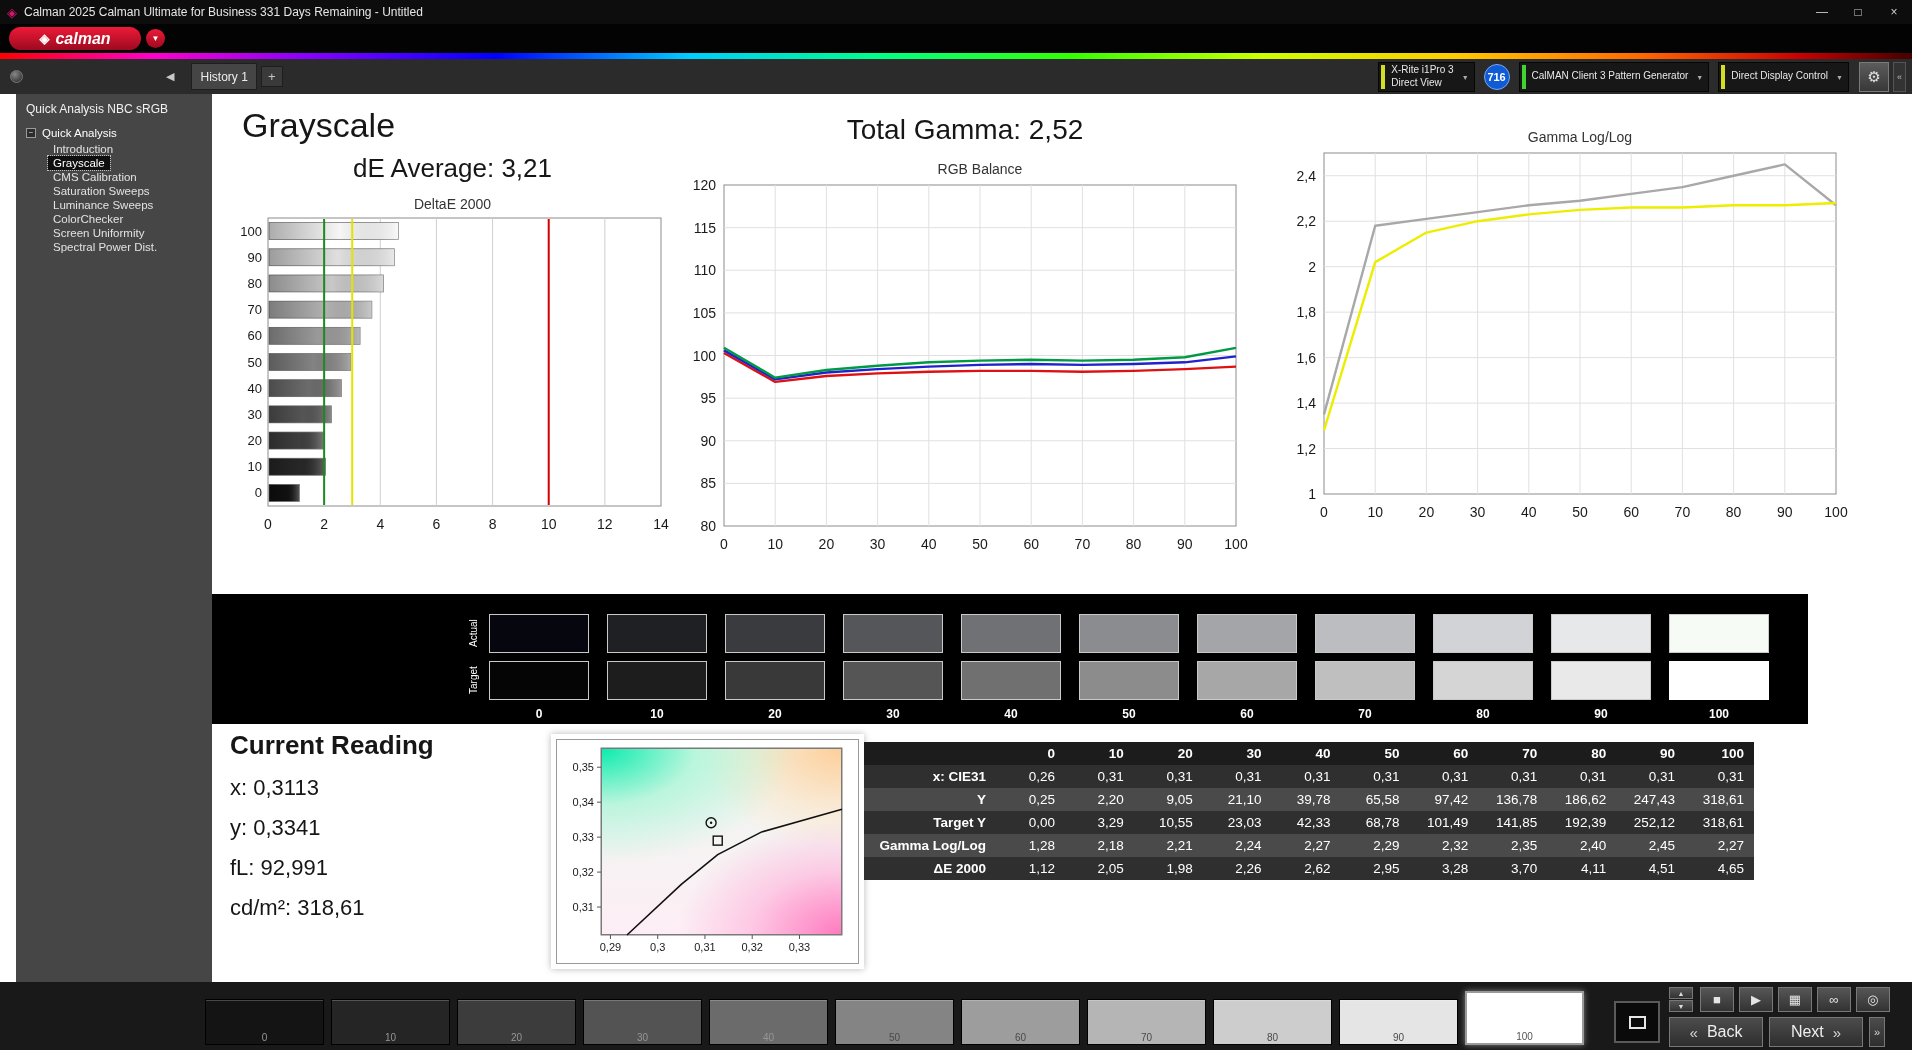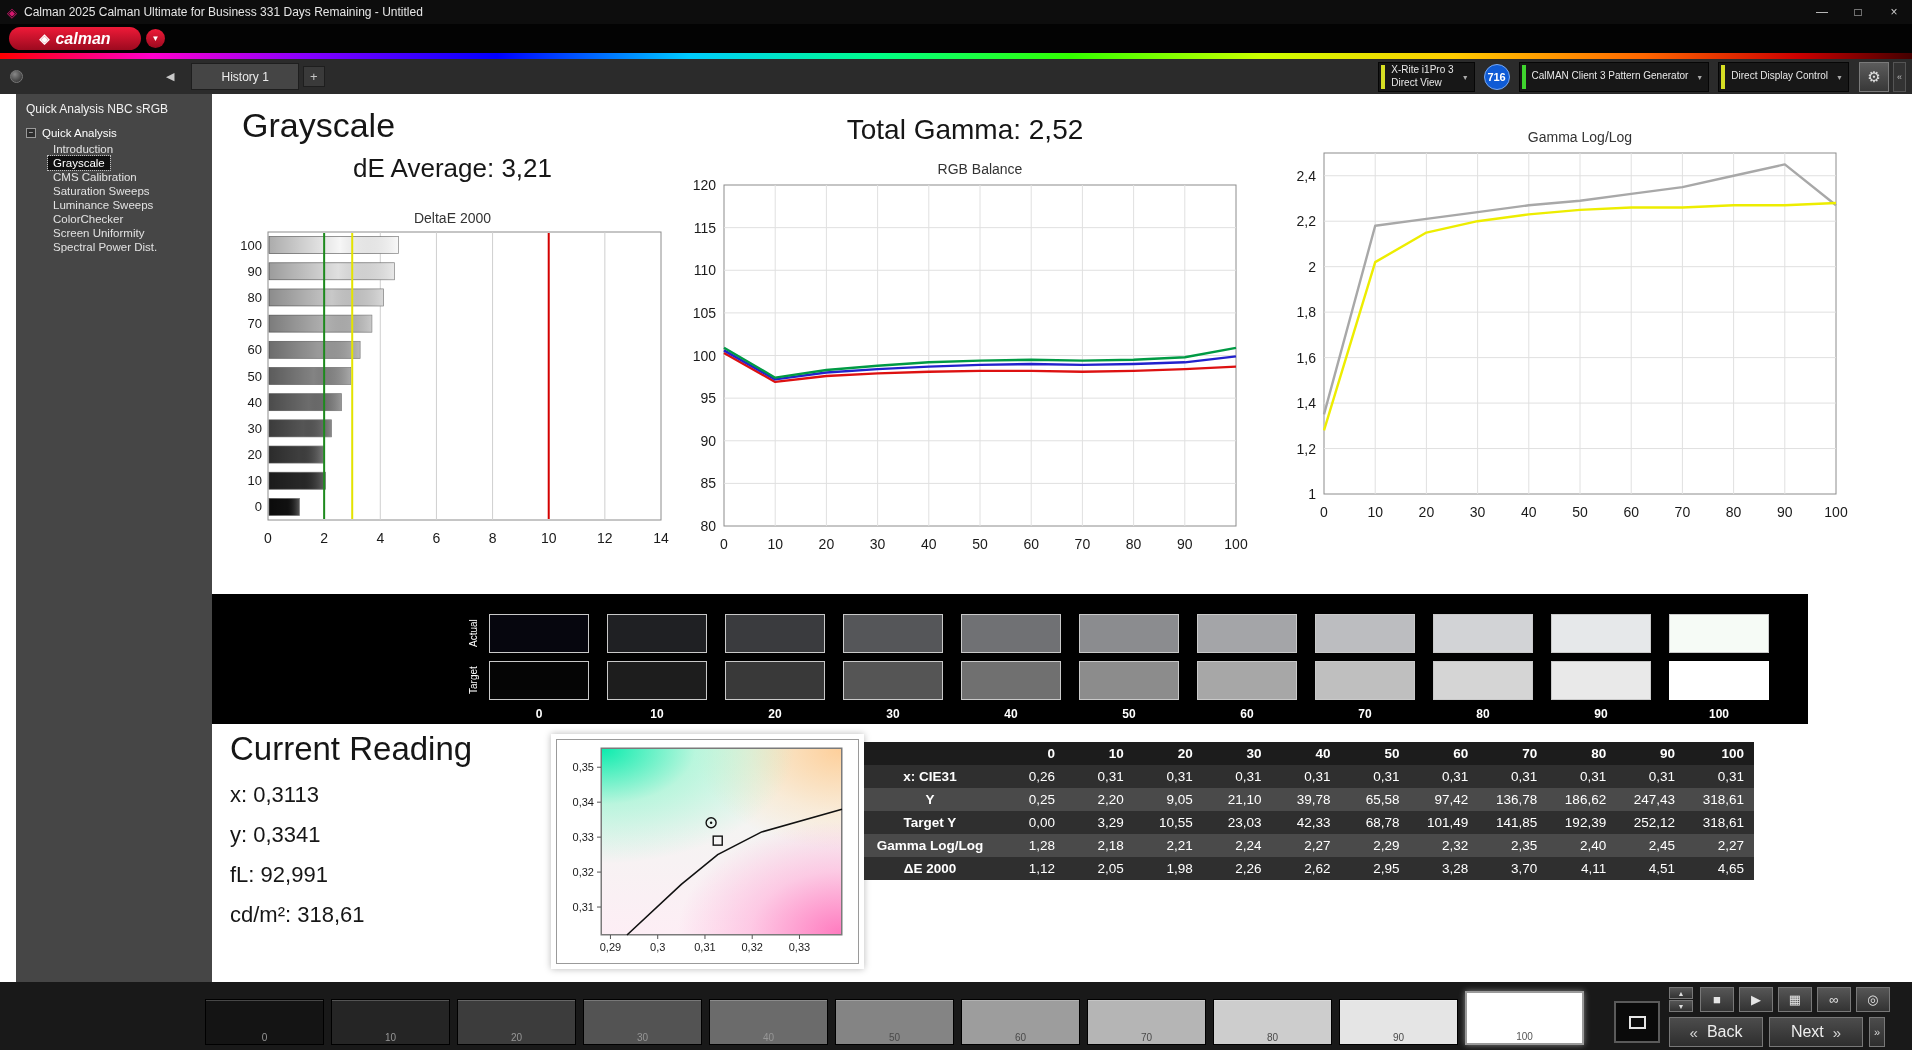--- a/index.html
+++ b/index.html
@@ -17,21 +17,21 @@
   .toolbar{position:absolute;left:0;top:24px;width:100%;height:29px;background:#030303;display:flex;align-items:center;padding-left:9px}
   .logo-pill{height:23px;width:132px;background:linear-gradient(180deg,#ef1a38,#9c0a1f);border-radius:12px;display:flex;align-items:center;justify-content:center;gap:6px;color:#fff;font-weight:bold;font-style:italic;font-size:16px;cursor:pointer}
   .logo-mark{font-style:normal;font-size:13px}
   .logo-drop{width:19px;height:19px;border-radius:50%;background:linear-gradient(180deg,#ef1a38,#9c0a1f);color:#fff;font-size:8px;display:flex;align-items:center;justify-content:center;margin-left:5px;cursor:pointer}
   .rainbow{position:absolute;left:0;top:53px;width:100%;height:6px;background:linear-gradient(90deg,#f00 0%,#f0c 8%,#80f 16%,#00f 26%,#0cf 36%,#0f8 46%,#3f0 56%,#cf0 66%,#fc0 76%,#f60 86%,#c00 94%,#400 100%)}
 
   
   .tabbar{position:absolute;left:0;top:59px;width:100%;height:35px;background:#2b2b2b;display:flex;align-items:center}
   .app-circle{width:13px;height:13px;border-radius:50%;background:radial-gradient(circle at 35% 30%,#888,#222);border:1px solid #777;margin-left:10px;cursor:pointer}
   .collapse-arrow{margin-left:143px;color:#c9c9c9;font-size:11px;cursor:pointer}
-  .tab{margin-left:17px;height:27px;display:flex;align-items:center;padding:0 29px;background:#454545;border:1px solid #1e1e1e;color:#ececec;font-size:12px;cursor:pointer}
+  .tab{margin-left:17px;height:27px;display:flex;align-items:center;padding:0 8px;background:#454545;border:1px solid #1e1e1e;color:#ececec;font-size:12px;cursor:pointer}
   .tab-add{width:22px;height:21px;margin-left:4px;background:#3a3a3a;border:1px solid #1e1e1e;color:#c5c5c5;font-size:13px;display:flex;align-items:center;justify-content:center;cursor:pointer}
   .tab-spacer{flex:1}
   .meter{height:30px;background:#171717;border:1px solid #060606;display:flex;align-items:center;position:relative;padding:0 20px 0 12px;margin-left:9px;cursor:pointer}
   .meter-accent{position:absolute;left:2px;top:2px;bottom:2px;width:4px}
   .meter-text{font-size:10px;line-height:1.25;color:#e8e8e8;display:flex;flex-direction:column}
   .meter-arrow{position:absolute;right:5px;top:50%;transform:translateY(-50%);font-size:7px;color:#aaa}
   .count-badge{width:26px;height:26px;border-radius:50%;background:#0f5bd5;border:1px solid #79a9f2;color:#fff;font-size:11px;font-weight:bold;display:flex;align-items:center;justify-content:center;margin-left:9px}
   .gear-btn{width:30px;height:30px;margin:0 4px 0 10px;background:linear-gradient(180deg,#5c5c5c,#383838);border:1px solid #7a7a7a;color:#e0e0e0;font-size:15px;display:flex;align-items:center;justify-content:center;cursor:pointer}
   .slim-btn{width:13px;height:30px;background:#333;border:1px solid #555;color:#bbb;font-size:9px;display:flex;align-items:center;justify-content:center;margin-right:6px;cursor:pointer}
 
@@ -47,58 +47,58 @@
 
   
   .sec{position:absolute}
   #sec-grayscale{left:18px;top:12px;width:470px}
   #sec-rgb{left:468px;top:20px;width:570px}
   #sec-gamma{left:1068px;top:20px;width:570px}
   .h-grayscale{font-size:34px;color:#161616;font-weight:400;padding-left:12px}
   .h-sub{font-size:26px;color:#161616;margin-top:8px;text-align:center;width:445px}
   .h-metric{font-size:28px;color:#161616;font-weight:400;text-align:center;width:570px}
   .chart-title{font-size:14px;color:#333;text-align:center}
-  #sec-grayscale .chart-title{width:445px;margin-top:26px}
+  #sec-grayscale .chart-title{width:445px;margin-top:12px}
   #sec-rgb .chart-title,#sec-gamma .chart-title{width:570px;margin-top:15px;padding-left:30px}
   svg{display:block}
   .svg-chart text{font-family:"Liberation Sans",sans-serif}
 
   
   .strip{position:absolute;left:0;top:500px;width:1596px;height:130px;background:#000}
   .strip-labels{position:absolute;left:254px;top:20px;display:flex;flex-direction:column;gap:8px}
   .rot{width:15px;height:39px;display:flex;align-items:center;justify-content:center;writing-mode:vertical-rl;transform:rotate(180deg);color:#fff;font-size:10px}
   .swcols{position:absolute;left:277px;top:20px;display:flex;gap:18px}
   .swcol{width:100px;display:flex;flex-direction:column;align-items:center}
   .swatch{width:100px;height:39px;border:1px solid #c9c9c9}
   .swatch.target{margin-top:8px}
   .swatch.bright{border:2px solid #fff}
   .swlabel{color:#fff;font-weight:bold;font-size:12px;margin-top:7px}
 
   
   .reading{position:absolute;left:18px;top:636px}
-  .reading-title{font-size:33px;font-weight:400;color:#161616}
+  .reading-title{font-size:26px;font-weight:700;color:#161616}
   .rline{font-size:22px;color:#161616;margin-top:14px}
   .cie-box{position:absolute;left:344px;top:645px;width:303px;height:225px;background:#fff;border:1px solid #9a9a9a;box-shadow:0 0 0 5px #fff,0 0 7px 5px rgba(0,0,0,.28)}
   .cie-grad{position:absolute;left:44px;top:8px;width:241px;height:187px;border:1px solid #7a7a7a;
     background:
       radial-gradient(130% 100% at 0% 0%, rgba(0,235,170,.95) 0%, rgba(140,245,205,.55) 30%, rgba(255,255,255,0) 62%),
       radial-gradient(95% 85% at 100% 100%, rgba(255,110,185,.9) 0%, rgba(255,170,215,.55) 40%, rgba(255,255,255,0) 72%),
       radial-gradient(85% 75% at 100% 0%, rgba(255,205,150,.95) 0%, rgba(255,225,190,.5) 45%, rgba(255,255,255,0) 72%),
       linear-gradient(180deg,#eef8f0,#fdeef5)}
   .cie-svg{position:absolute;left:0;top:0}
 
   
   .results-wrap{position:absolute;left:652px;top:648px;width:890px}
   table.results{border-collapse:collapse;width:100%;table-layout:fixed;font-size:13.5px;color:#fff}
   .results th,.results td{padding:4px 10px 4px 4px;text-align:right;font-weight:normal;overflow:hidden;white-space:nowrap}
   .results thead tr{background:#1c1c1c}
   .results thead th{font-weight:bold}
   .results tbody tr:nth-child(odd){background:#2f2f2f}
   .results tbody tr:nth-child(even){background:#4a4a4a}
-  .results .rowlabel{text-align:center;font-weight:bold;padding-left:10px}
+  .results .rowlabel{text-align:right;font-weight:bold;padding-left:10px}
   .results col.labelcol{width:132px}
 
   
   .bottombar{position:absolute;left:0;top:982px;width:100%;height:68px;background:#191919}
   .patches{position:absolute;left:205px;top:9px;display:flex;gap:7px;align-items:flex-end}
   .patch{width:119px;height:46px;position:relative;border:1px solid #000;box-shadow:inset 0 1px 0 rgba(255,255,255,.22);cursor:pointer}
   .patch span{position:absolute;bottom:1px;left:0;right:0;text-align:center;font-size:10px}
   .patch.selected{height:54px;border:2px solid #9a9a9a;box-shadow:0 0 6px rgba(255,255,255,.45)}
   .controls{position:absolute;right:22px;top:5px;display:flex;gap:9px;align-items:flex-start}
   .toggle-btn{width:46px;height:42px;margin-top:14px;background:#0a0a0a;border:2px solid #5a5a5a;display:flex;align-items:center;justify-content:center;cursor:pointer}

